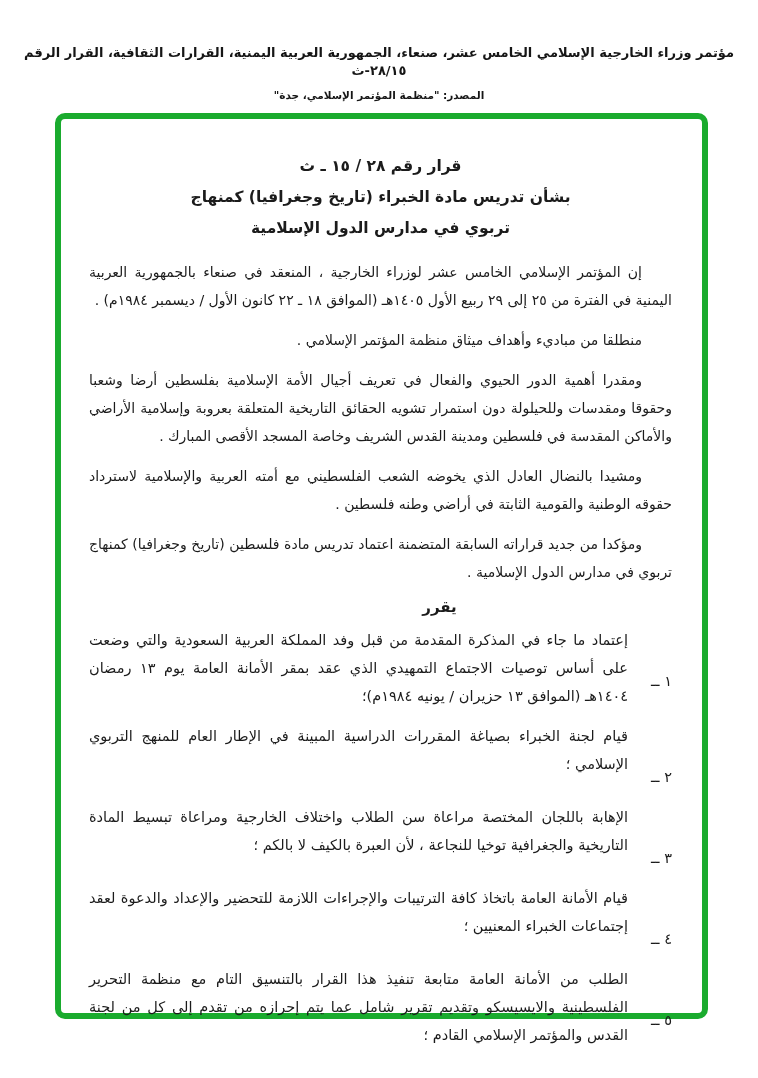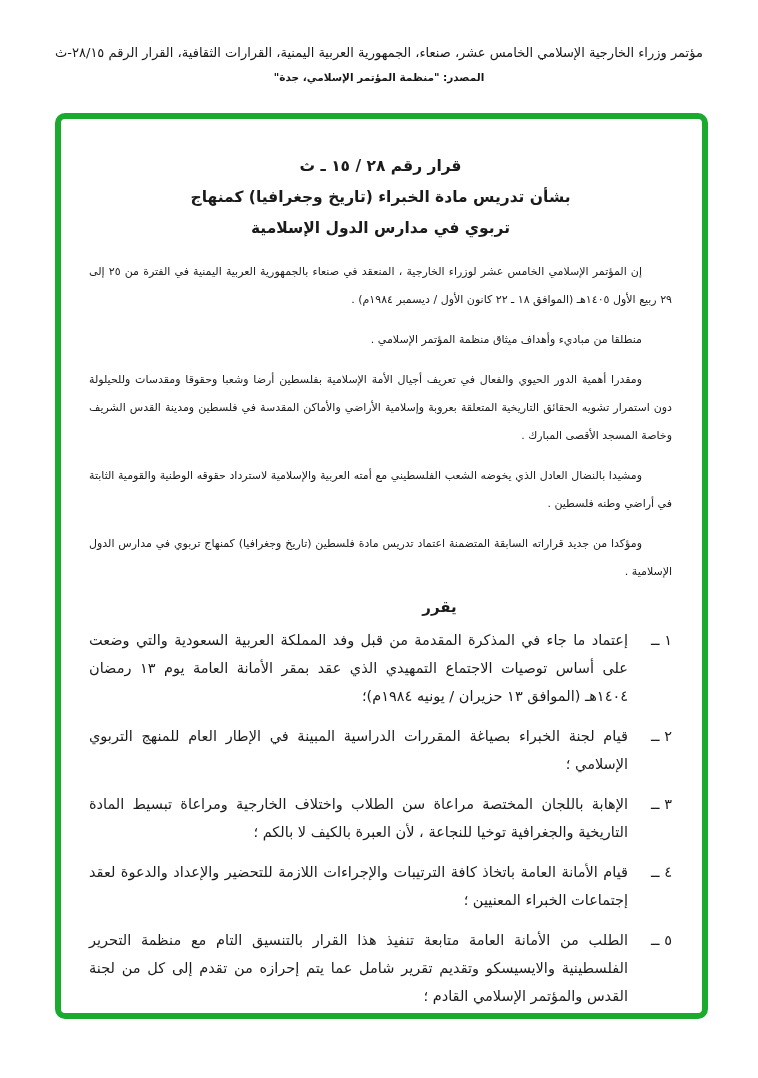--- a/index.html
+++ b/index.html
@@ -16,21 +16,21 @@
     overflow: hidden;
     color: #161616;
   }
   .scan-header {
     direction: rtl;
     text-align: center;
     padding-top: 44px;
   }
   .scan-header .line1 {
     font-size: 13px;
-    font-weight: normal;
+    font-weight: bold;
     letter-spacing: 0px;
     padding: 0 8px;
     line-height: 18px;
   }
   .scan-header .line2 {
     font-size: 10.5px;
     font-weight: bold;
     margin-top: 9px;
   }
   .doc-frame {
@@ -51,21 +51,21 @@
   }
   .doc-title {
     text-align: center;
     font-weight: bold;
     font-size: 15.5px;
     line-height: 31px;
     margin-bottom: 14px;
   }
   .preamble p {
     margin: 0 0 12px 0;
-    font-size: 11px;
+    font-size: 14px;
     line-height: 28px;
     text-align: justify;
     text-indent: 30px;
   }
   .decides {
     font-size: 15px;
     font-weight: bold;
     text-align: center;
     padding-left: 118px;
     margin: 4px 0 10px 0;
@@ -74,20 +74,21 @@
   .item {
     display: flex;
     direction: rtl;
     font-size: 14.5px;
     line-height: 28px;
     margin-bottom: 12px;
   }
   .item .num {
     flex: 0 0 44px;
     white-space: nowrap;
+    margin-top: 41px;
   }
   .item .txt {
     flex: 1;
     text-align: justify;
   }
 </style>
 </head>
 <body>
 
 <div class="page">

